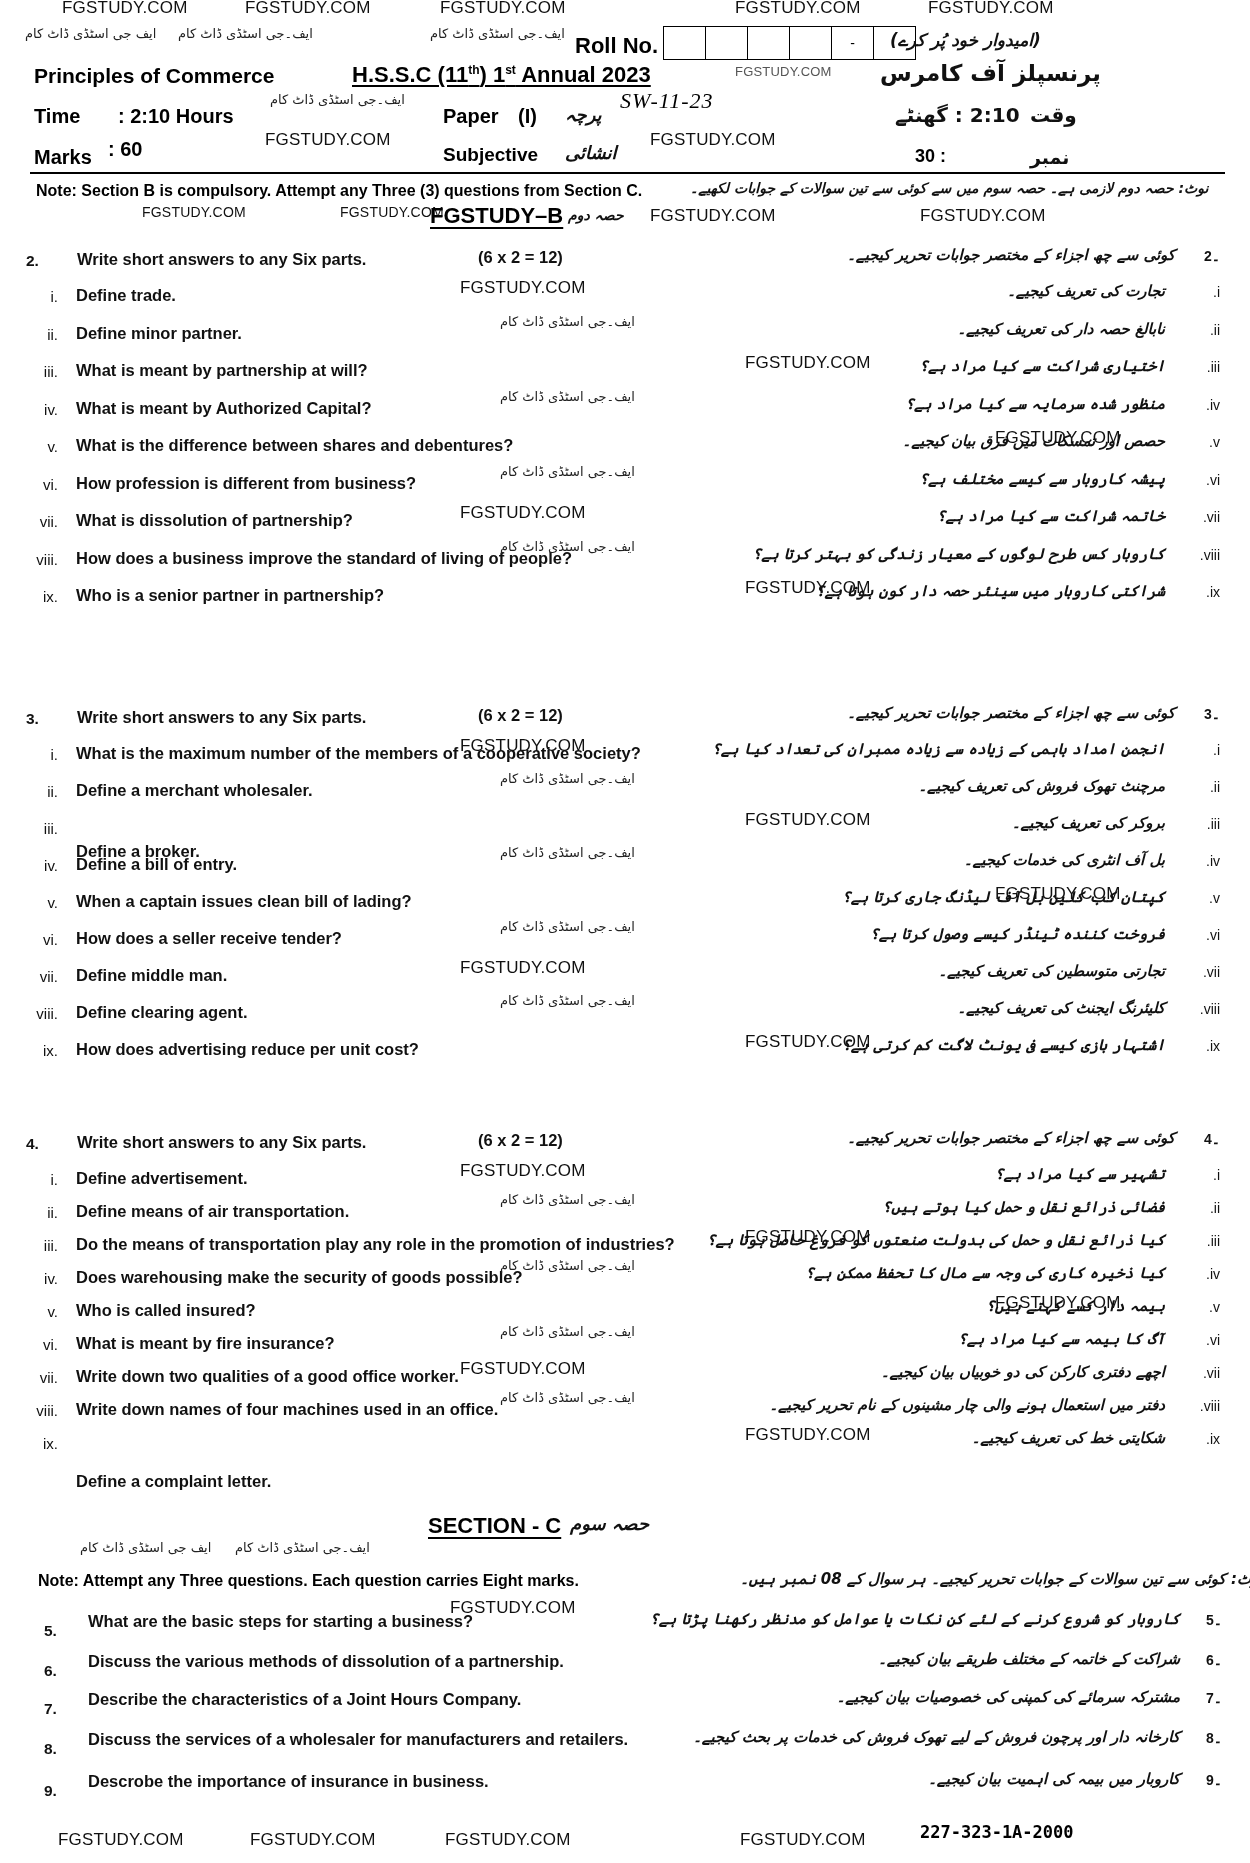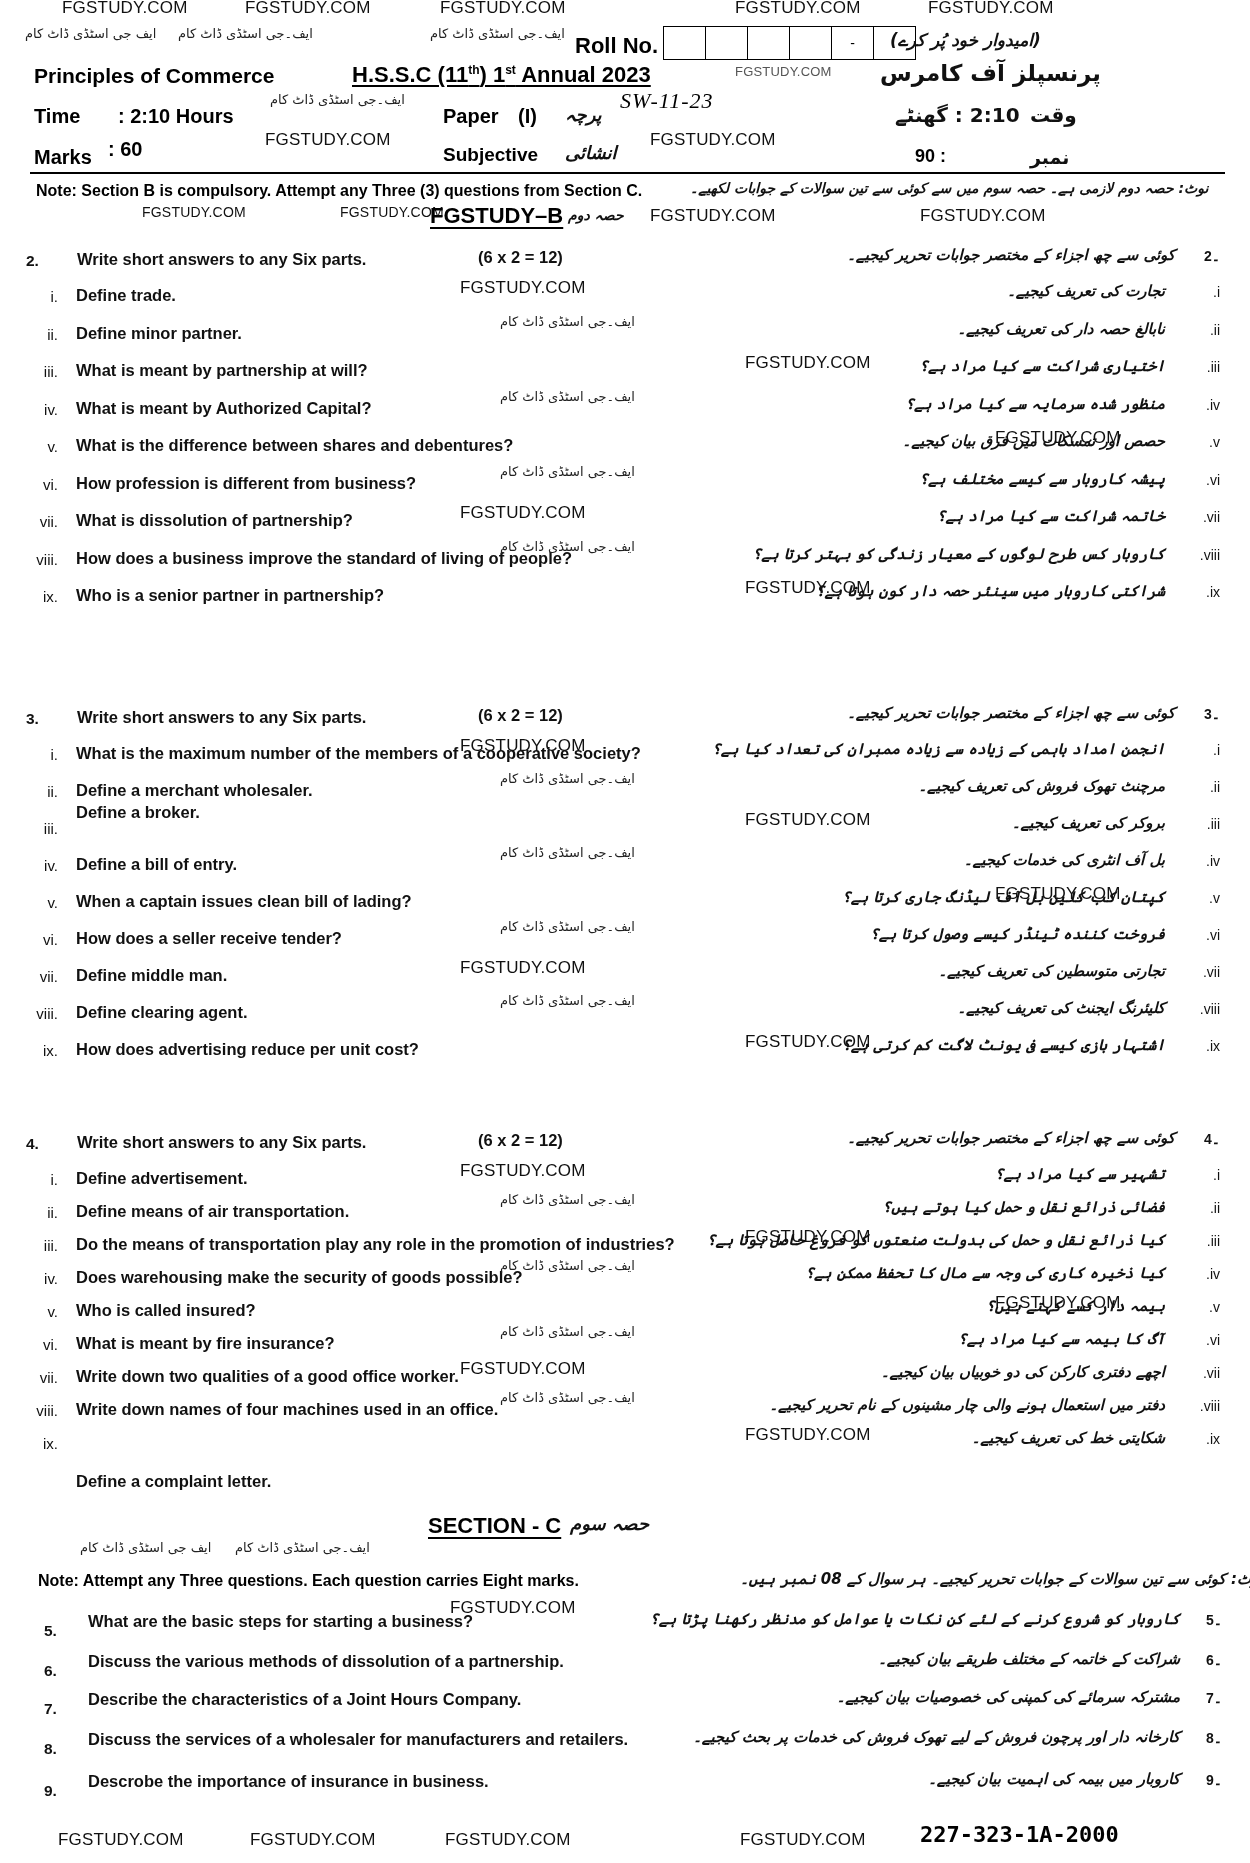--- a/index.html
+++ b/index.html
@@ -61,21 +61,21 @@
 <span class="abs hand" style="left:620px;top:88px;">SW-11-23</span>
 <span class="abs ur" style="left:895px;top:103px;font-size:20px;font-style:normal;font-weight:900;">2:10 : گھنٹے</span>
 <span class="abs ur" style="left:1030px;top:103px;font-size:20px;font-style:normal;font-weight:900;">وقت</span>
 
 <span class="abs wm" style="left:265px;top:130px;">FGSTUDY.COM</span>
 <span class="abs wm" style="left:650px;top:130px;">FGSTUDY.COM</span>
 <span class="abs hdr" style="left:34px;top:146px;font-size:20px;">Marks</span>
 <span class="abs hdr" style="left:108px;top:138px;font-size:20px;">: 60</span>
 <span class="abs hdr" style="left:443px;top:144px;font-size:19px;">Subjective</span>
 <span class="abs ur" style="left:565px;top:142px;font-size:18px;">انشائی</span>
-<span class="abs hdr" style="left:915px;top:146px;font-size:18px;">90 :</span>
+<span class="abs hdr" style="left:915px;top:146px;font-size:18px;">30 :</span>
 <span class="abs ur" style="left:1030px;top:146px;font-size:19px;font-style:normal;font-weight:900;">نمبر</span>
 
 <div class="hr" style="top:172px;"></div>
 
 <span class="abs b" style="left:36px;top:182px;font-size:16px;">Note: Section B is compulsory. Attempt any Three (3) questions from Section C.</span>
 <span class="abs ur" style="left:690px;top:180px;font-size:14px;">نوٹ: حصہ دوم لازمی ہے۔ حصہ سوم میں سے کوئی سے تین سوالات کے جوابات لکھیے۔</span>
 
 <span class="abs wm" style="left:142px;top:204px;font-size:14px;">FGSTUDY.COM</span>
 <span class="abs wm" style="left:340px;top:204px;font-size:14px;">FGSTUDY.COM</span>
 <span class="abs wm" style="left:650px;top:206px;">FGSTUDY.COM</span>
@@ -144,21 +144,21 @@
     <span class="abs q" style="left:76px;top:744px;">What is the maximum number of the members of a cooperative society?</span>
     <span class="abs ur" style="right:85px;top:740px;">انجمن امداد باہمی کے زیادہ سے زیادہ ممبران کی تعداد کیا ہے؟</span>
     <span class="abs urnum" style="right:30px;top:742px;">.i</span>
     <span class="abs wm" style="left:460px;top:736px;">FGSTUDY.COM</span>
     <span class="abs num" style="left:20px;top:783px;">ii.</span>
     <span class="abs q" style="left:76px;top:781px;">Define a merchant wholesaler.</span>
     <span class="abs ur" style="right:85px;top:777px;">مرچنٹ تھوک فروش کی تعریف کیجیے۔</span>
     <span class="abs urnum" style="right:30px;top:779px;">.ii</span>
     <span class="abs urdu-wm" style="left:500px;top:771px;">ایف۔جی اسٹڈی ڈاٹ کام</span>
     <span class="abs num" style="left:20px;top:820px;">iii.</span>
-    <span class="abs q" style="left:76px;top:803px;text-align:right;">Define a broker.</span>
+    <span class="abs q" style="left:76px;top:842px;text-align:right;">Define a broker.</span>
     <span class="abs ur" style="right:85px;top:814px;">بروکر کی تعریف کیجیے۔</span>
     <span class="abs urnum" style="right:30px;top:816px;">.iii</span>
     <span class="abs wm" style="left:745px;top:810px;">FGSTUDY.COM</span>
     <span class="abs num" style="left:20px;top:857px;">iv.</span>
     <span class="abs q" style="left:76px;top:855px;">Define a bill of entry.</span>
     <span class="abs ur" style="right:85px;top:851px;">بل آف انٹری کی خدمات کیجیے۔</span>
     <span class="abs urnum" style="right:30px;top:853px;">.iv</span>
     <span class="abs urdu-wm" style="left:500px;top:845px;">ایف۔جی اسٹڈی ڈاٹ کام</span>
     <span class="abs num" style="left:20px;top:894px;">v.</span>
     <span class="abs q" style="left:76px;top:892px;">When a captain issues clean bill of lading?</span>
@@ -266,13 +266,13 @@
     <span class="abs q" style="left:88px;top:1772px;">Descrobe the importance of insurance in business.</span>
     <span class="abs ur" style="right:70px;top:1770px;">کاروبار میں بیمہ کی اہمیت بیان کیجیے۔</span>
     <span class="abs urnum" style="right:28px;top:1772px;font-weight:bold;">9۔</span>
     <span class="abs wm" style="left:450px;top:1598px;">FGSTUDY.COM</span>
   </div>
 
 <span class="abs wm" style="left:58px;top:1830px;">FGSTUDY.COM</span>
 <span class="abs wm" style="left:250px;top:1830px;">FGSTUDY.COM</span>
 <span class="abs wm" style="left:445px;top:1830px;">FGSTUDY.COM</span>
 <span class="abs wm" style="left:740px;top:1830px;">FGSTUDY.COM</span>
-<span class="abs b" style="left:920px;top:1822px;font-size:22px;font-family:'DejaVu Sans Mono',monospace;">227-323-1A-2000</span>
+<span class="abs b" style="left:920px;top:1822px;font-size:17px;font-family:'DejaVu Sans Mono',monospace;">227-323-1A-2000</span>
 
 </body></html>

